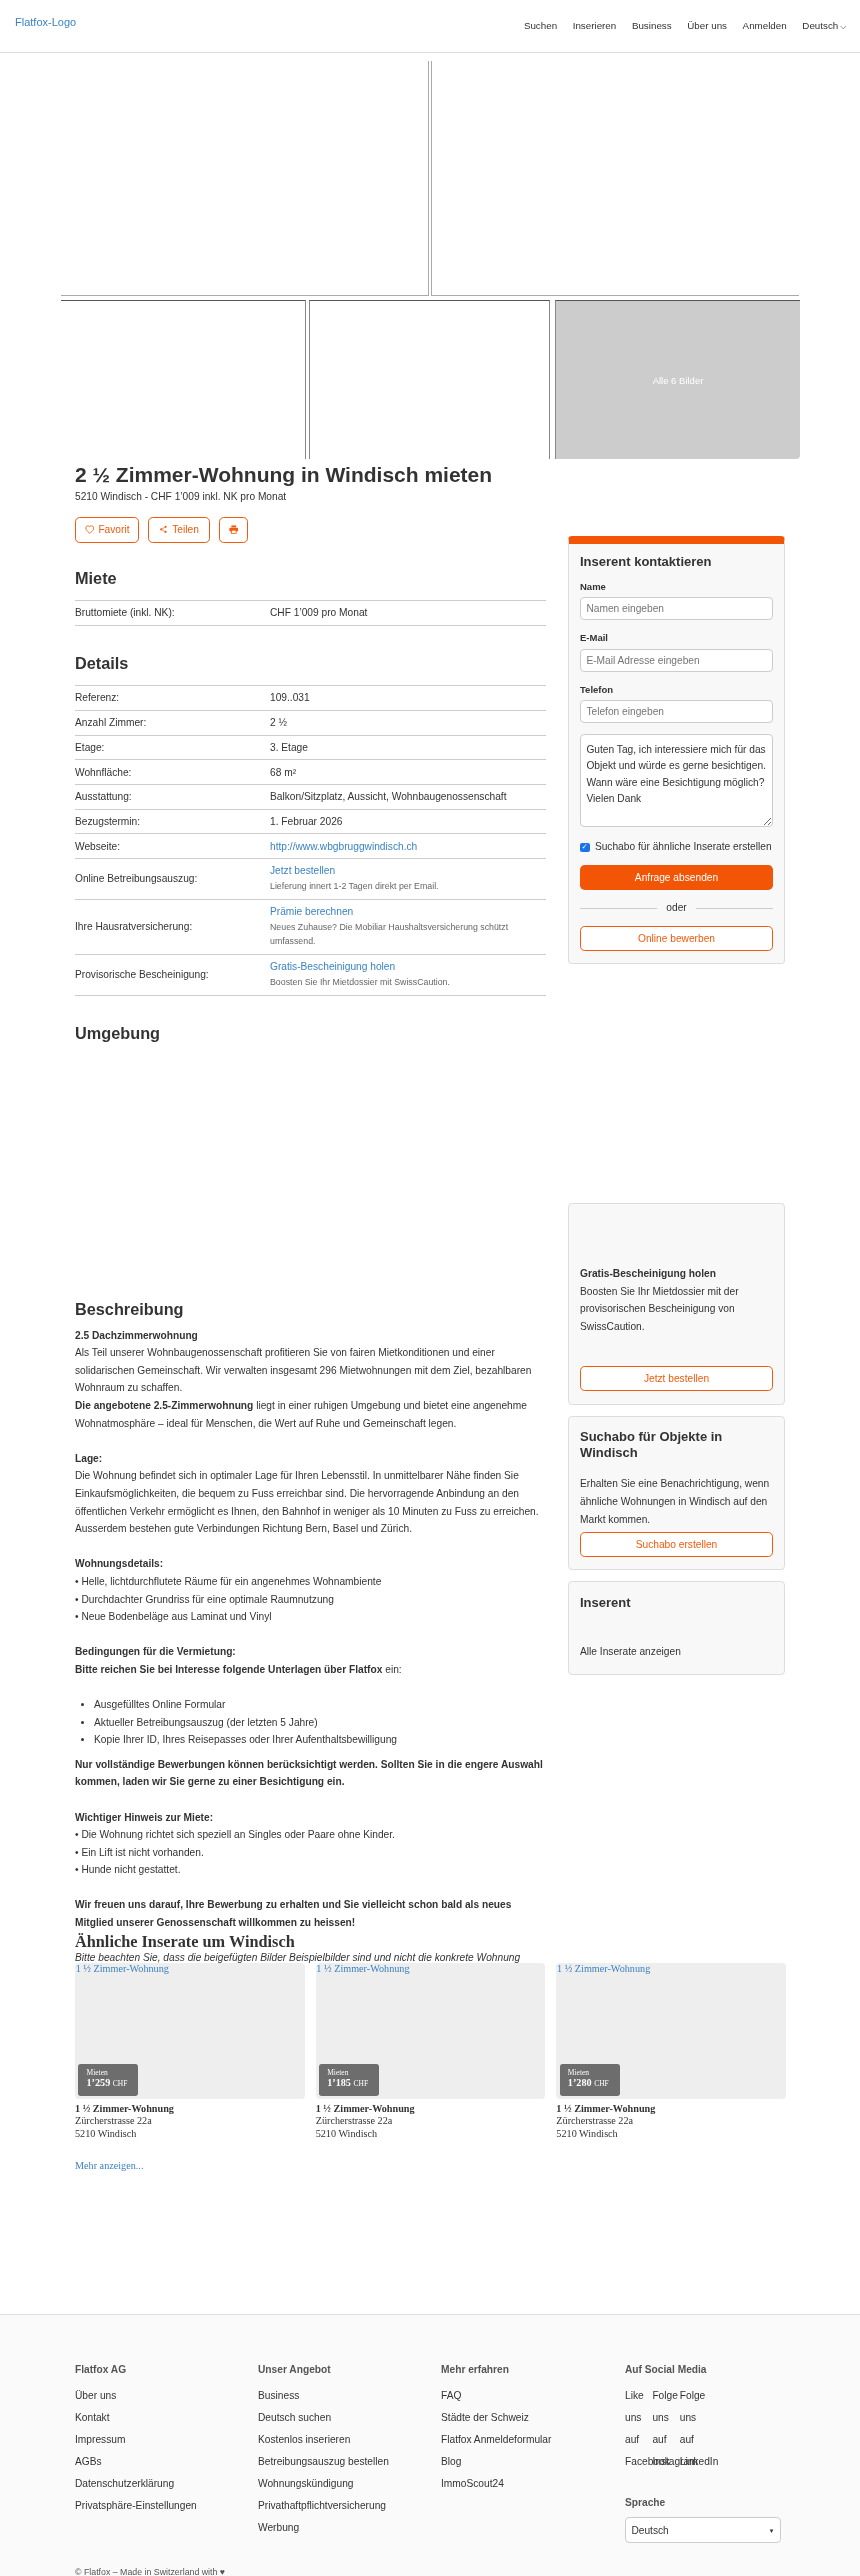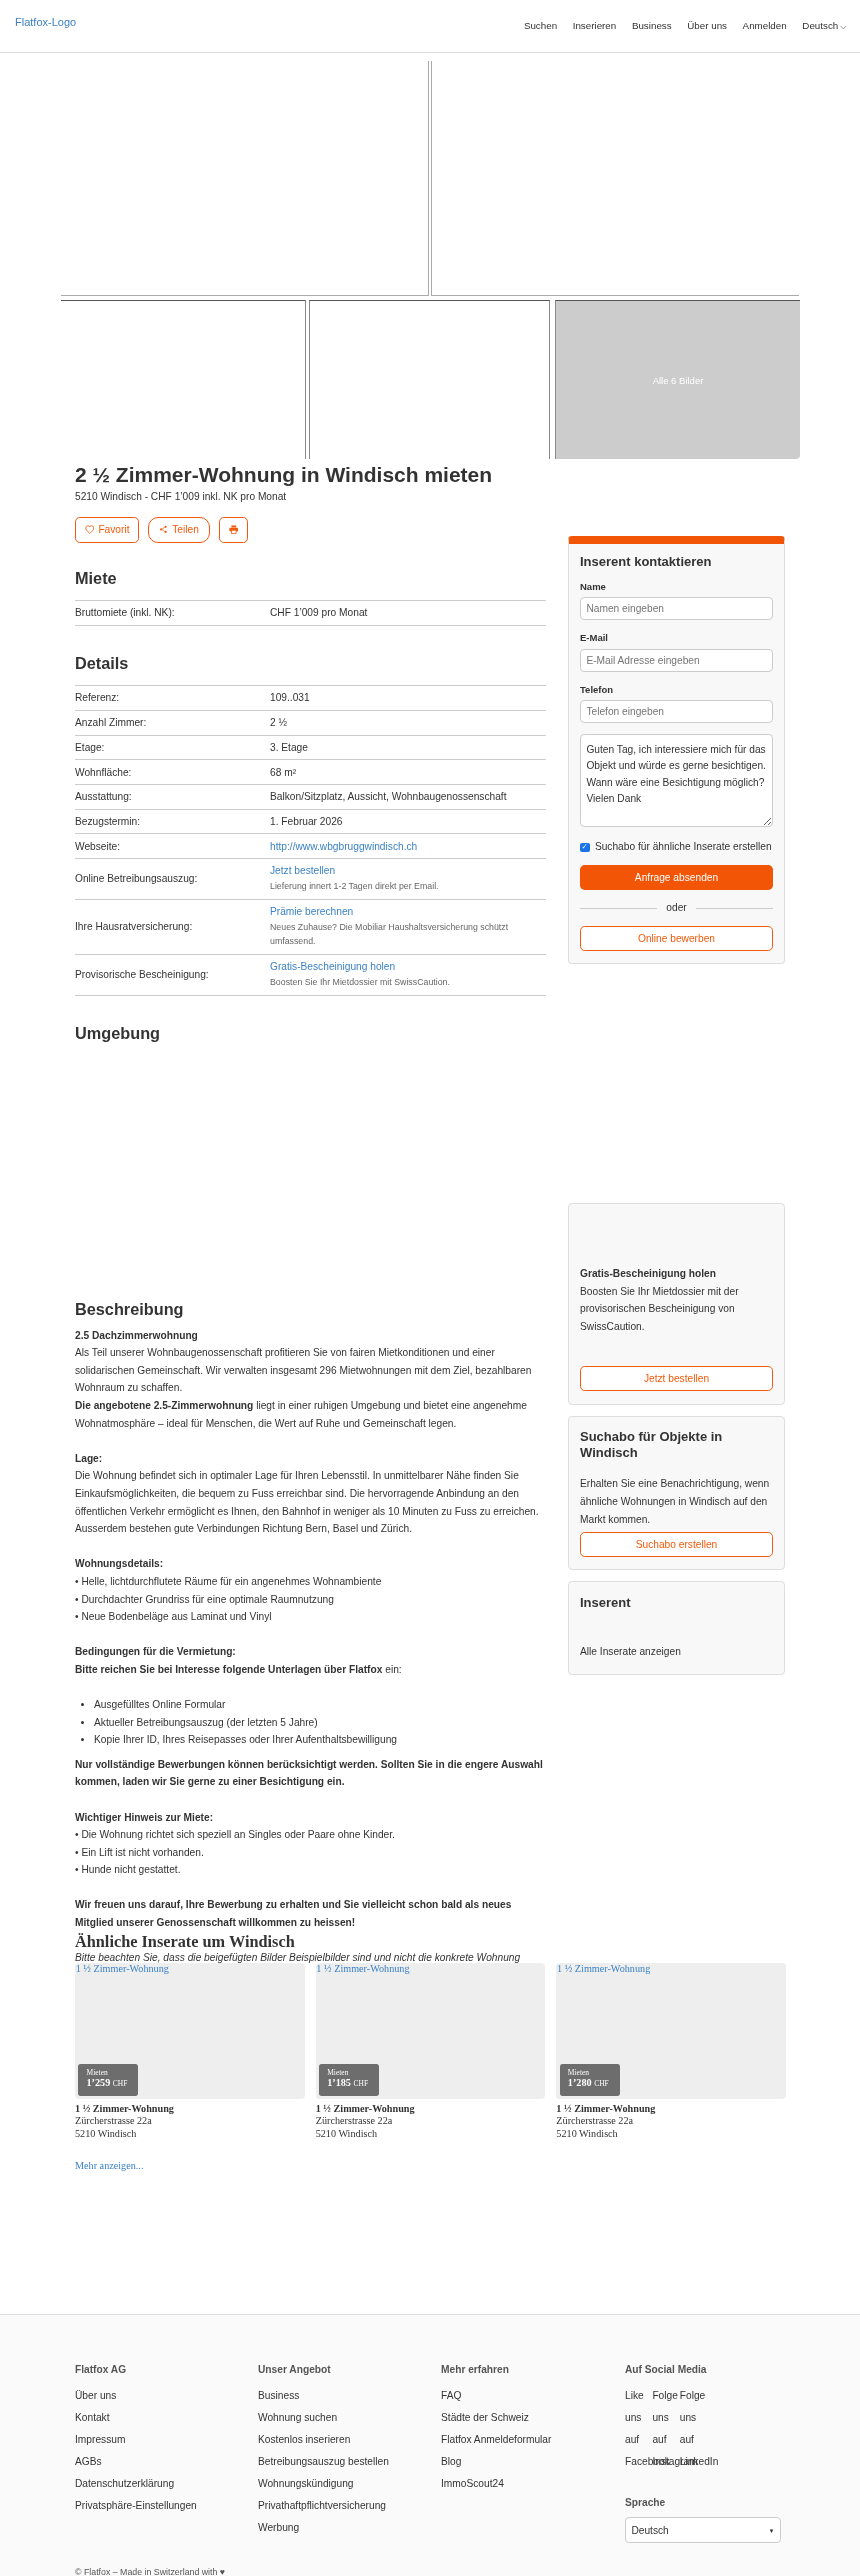--- a/index.html
+++ b/index.html
@@ -115,21 +115,21 @@
   <div class="main" style="top:2.7px;">
     <h1 class="title">2 ½ Zimmer-Wohnung in Windisch mieten</h1>
     <div class="subtitle">5210 Windisch - CHF 1’009 inkl. NK pro Monat</div>
     <div class="actions">
       <button class="btn-o">
         <svg width="9.5" height="8.8" viewBox="0 0 24 22">
             <path d="M12 21l-1.5-1.3C5 14.7 2 12 2 7.5 2 4.4 4.4 2 7.5 2c1.7 0 3.4.8 4.5 2.1C13.1 2.8 14.8 2 16.5 2 19.6 2 22 4.4 22 7.5c0 4.5-3 7.2-8.5 12.2L12 21z" fill="none" stroke="#f15a0c" stroke-width="2.2"></path>
           </svg>
         <span>Favorit</span>
       </button>
-      <button class="btn-o" style="padding:0 10.2px;border-radius:10px;">
+      <button class="btn-o" style="padding:0 10.2px;">
         <svg width="8.8" height="8.8" viewBox="0 0 24 24">
             <circle cx="18" cy="5" r="3"></circle>
             <circle cx="6" cy="12" r="3"></circle>
             <circle cx="18" cy="19" r="3"></circle>
             <path d="M8.6 13.5l6.8 4M15.4 6.5l-6.8 4" stroke="#f15a0c" stroke-width="2"></path>
           </svg>
         <span>Teilen</span>
       </button>
       <button class="btn-o" style="padding:0 8.8px;">
         <svg width="9.5" height="8.8" viewBox="0 0 24 22">
@@ -326,21 +326,21 @@
     <div class="fl">Über uns</div>
     <div class="fl">Kontakt</div>
     <div class="fl">Impressum</div>
     <div class="fl">AGBs</div>
     <div class="fl">Datenschutzerklärung</div>
     <div class="fl">Privatsphäre-Einstellungen</div>
   </div>
   <div class="fcol" style="left:258px;">
     <h4>Unser Angebot</h4>
     <div class="fl">Business</div>
-    <div class="fl">Wohnung suchen</div>
+    <div class="fl">Deutsch suchen</div>
     <div class="fl">Kostenlos inserieren</div>
     <div class="fl">Betreibungsauszug bestellen</div>
     <div class="fl">Wohnungskündigung</div>
     <div class="fl">Privathaftpflichtversicherung</div>
     <div class="fl">Werbung</div>
   </div>
   <div class="fcol" style="left:441px;">
     <h4>Mehr erfahren</h4>
     <div class="fl">FAQ</div>
     <div class="fl">Städte der Schweiz</div>

